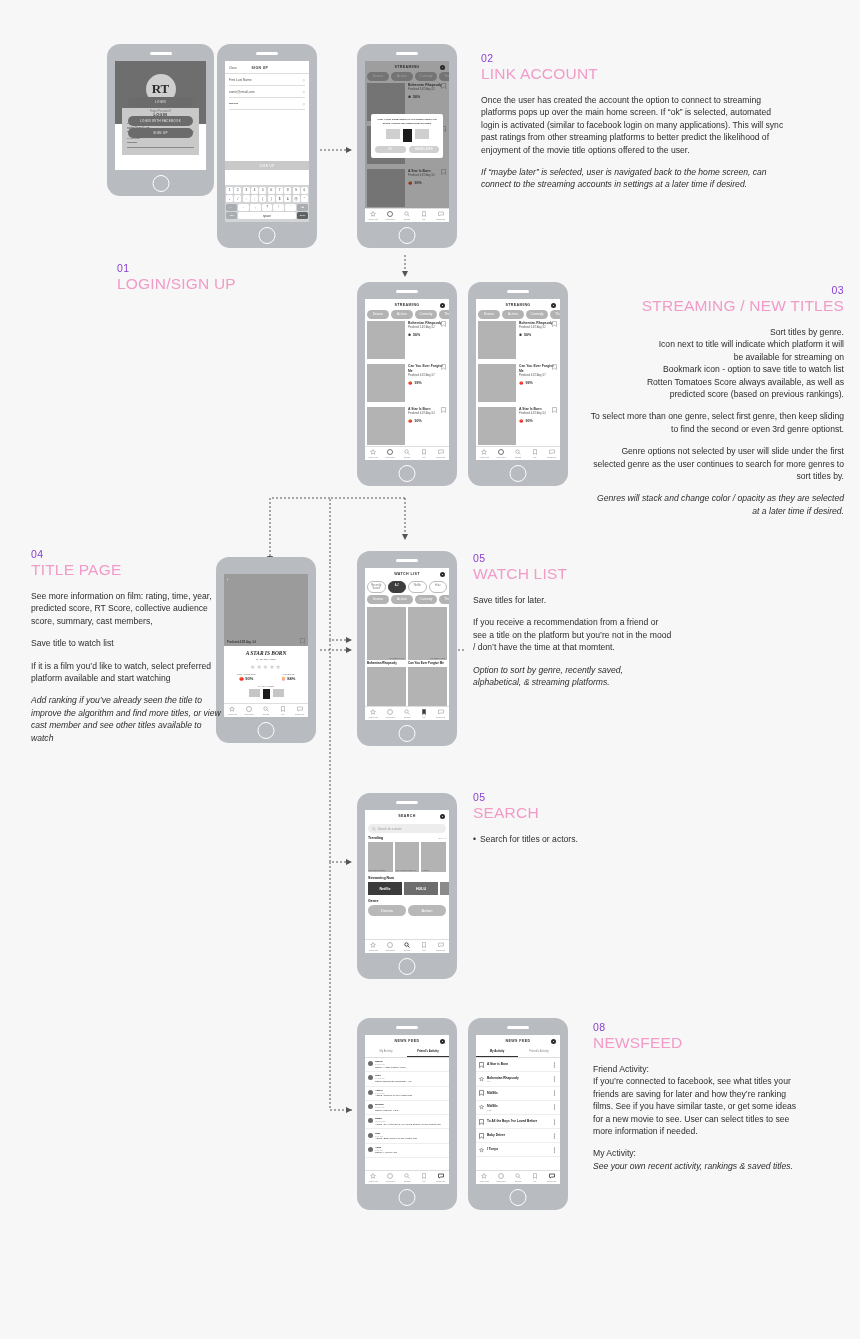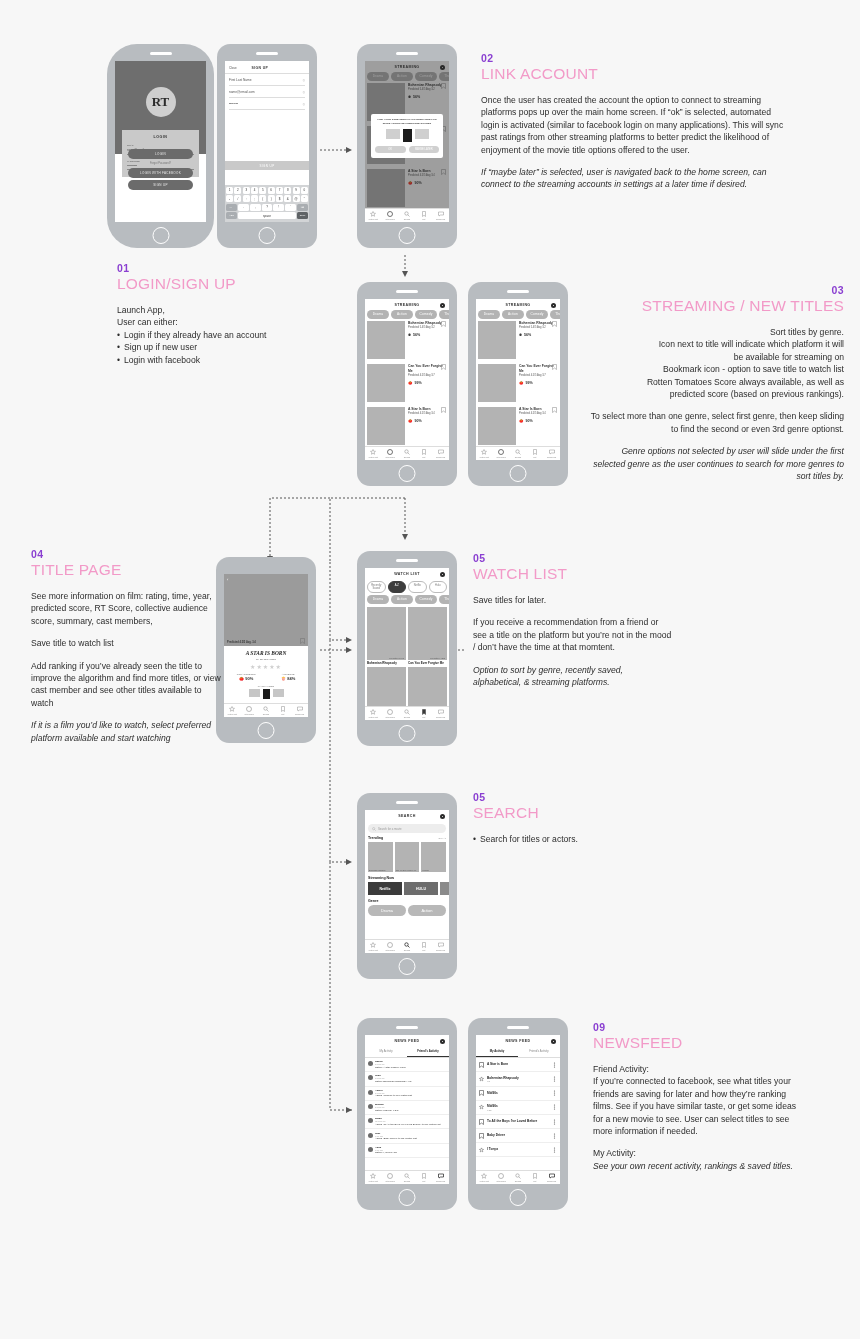--- a/index.html
+++ b/index.html
@@ -9,21 +9,21 @@
     font-family: "Liberation Sans", sans-serif;
     position: relative;
     overflow: hidden;
   }
   .canvas { position: relative; width: 860px; height: 1339px; }
 
   
   .sec { position: absolute; }
   .sec .num {
     font-size: 10.5px; color: #8a3fd1; letter-spacing: .4px;
-    margin-bottom: 1px; font-weight: 700;
+    margin-bottom: 1px; font-weight: 400;
   }
   .sec .ttl {
     font-size: 15.5px; color: #f29ac8; letter-spacing: .2px;
     font-weight: 400; margin-bottom: 11px; white-space: nowrap;
   }
   .sec .body {
     font-size: 8.6px; line-height: 12.4px; color: #2d2d2d;
   }
   .sec .body p { margin-bottom: 10px; }
   .sec .body p:last-child { margin-bottom: 0; font-style: italic; }
@@ -240,21 +240,21 @@
       <polygon points="352,640 346,637 346,643"></polygon>
       <polygon points="352,862 346,859 346,865"></polygon>
       <polygon points="352,1110 346,1107 346,1113"></polygon>
       <polygon points="352,650 346,647 346,653"></polygon>
     </g>
   </svg>
   <svg class="conn" style="left:260px;top:495px;width:80px;height:80px;">
     <path d="M70 3 H10 V62" stroke="#555" stroke-width="1" fill="none" stroke-dasharray="2,2"></path>
   </svg>
 
-  <div class="phone" style="left:107px;top:44px;width:107px;height:204px;border-radius:30px;">
+  <div class="phone" style="left:107px;top:44px;width:107px;height:152px;">
     <div class="speaker"></div>
     <div class="screen">
       <div class="login-hero">
         <div class="rt-badge">RT</div>
       </div>
       <div class="login-card">
         <div class="hd">LOGIN</div>
         <div class="fld">
           <div class="lb">EMAIL</div>
           <div class="vl">name@email.com</div>
@@ -1132,29 +1132,20 @@
           <div class="lbl">Newsfeed</div>
         </div>
       </div>
     </div>
     <div class="home"></div>
   </div>
 
   <div class="sec" style="left:117px;top:262px;width:220px;">
     <div class="num">01</div>
     <div class="ttl">LOGIN/SIGN UP</div>
-    <div class="body">
-      <div>Launch App,</div>
-      <div>User can either:</div>
-      <ul>
-        <li>Login if they already have an account</li>
-        <li>Sign up if new user</li>
-        <li>Login with facebook</li>
-      </ul>
-    </div>
   </div>
 
   <div class="sec" style="left:481px;top:52px;width:310px;">
     <div class="num">02</div>
     <div class="ttl">LINK ACCOUNT</div>
     <div class="body">
       <p>Once the user has created the account the option to connect to streaming platforms pops up over the main home screen. If “ok” is selected, automated login is activated (similar to facebook login on many applications). This will sync past ratings from other streaming platforms to better predict the likelihood of enjoyment of the movie title options offered to the user.</p>
       <p>If “maybe later” is selected, user is navigated back to the home screen, can connect to the streaming accounts in settings at a later time if desired.</p>
     </div>
   </div>
@@ -1166,31 +1157,32 @@
       <p>
         <span>Sort titles by genre.</span><br>
         <span>Icon next to title will indicate which platform it will</span><br>
         <span class="ind">be available for streaming on</span>
         <span>Bookmark icon - option to save title to watch list</span><br>
         <span>Rotten Tomatoes Score always available, as well as</span><br>
         <span class="ind">predicted score (based on previous rankings).</span>
       </p>
       <p>To select more than one genre, select first genre, then keep sliding to find the second or even 3rd genre optionst.</p>
       <p>Genre options not selected by user will slide under the first selected genre as the user continues to search for more genres to sort titles by.</p>
+      <p>Genres will stack and change color / opacity as they are selected at a later time if desired.</p>
     </div>
   </div>
 
   <div class="sec" style="left:31px;top:548px;width:190px;">
     <div class="num">04</div>
     <div class="ttl">TITLE PAGE</div>
     <div class="body">
       <p>See more information on film: rating, time, year, predicted score, RT Score, collective audience score, summary, cast members,</p>
       <p>Save title to watch list</p>
+      <p>If it is a film you’d like to watch, select preferred platform available and start watching</p>
       <p>Add ranking if you’ve already seen the title to improve the algorithm and find more titles, or view cast member and see other titles available to watch</p>
-      <p>If it is a film you’d like to watch, select preferred platform available and start watching</p>
     </div>
   </div>
 
   <div class="sec" style="left:473px;top:552px;width:200px;">
     <div class="num">05</div>
     <div class="ttl">WATCH LIST</div>
     <div class="body">
       <p>Save titles for later.</p>
       <p>If you receive a recommendation from a friend or see a title on the platform but you’re not in the mood / don’t have the time at that momtent.</p>
       <p>Option to sort by genre, recently saved, alphabetical, &amp; streaming platforms.</p>
@@ -1201,21 +1193,21 @@
     <div class="num">05</div>
     <div class="ttl">SEARCH</div>
     <div class="body">
       <ul>
         <li>Search for titles or actors.</li>
       </ul>
     </div>
   </div>
 
   <div class="sec" style="left:593px;top:1021px;width:215px;">
-    <div class="num">09</div>
+    <div class="num">08</div>
     <div class="ttl">NEWSFEED</div>
     <div class="body">
       <p style="margin-bottom:0;">Friend Activity:</p>
       <p>If you’re connected to facebook, see what titles your friends are saving for later and how they’re ranking films. See if you have similar taste, or get some ideas for a new movie to see. User can select titles to see more information if needed.</p>
       <p style="margin-bottom:0;">My Activity:</p>
       <p>See your own recent activity, rankings &amp; saved titles.</p>
     </div>
   </div>
 
 </div>

